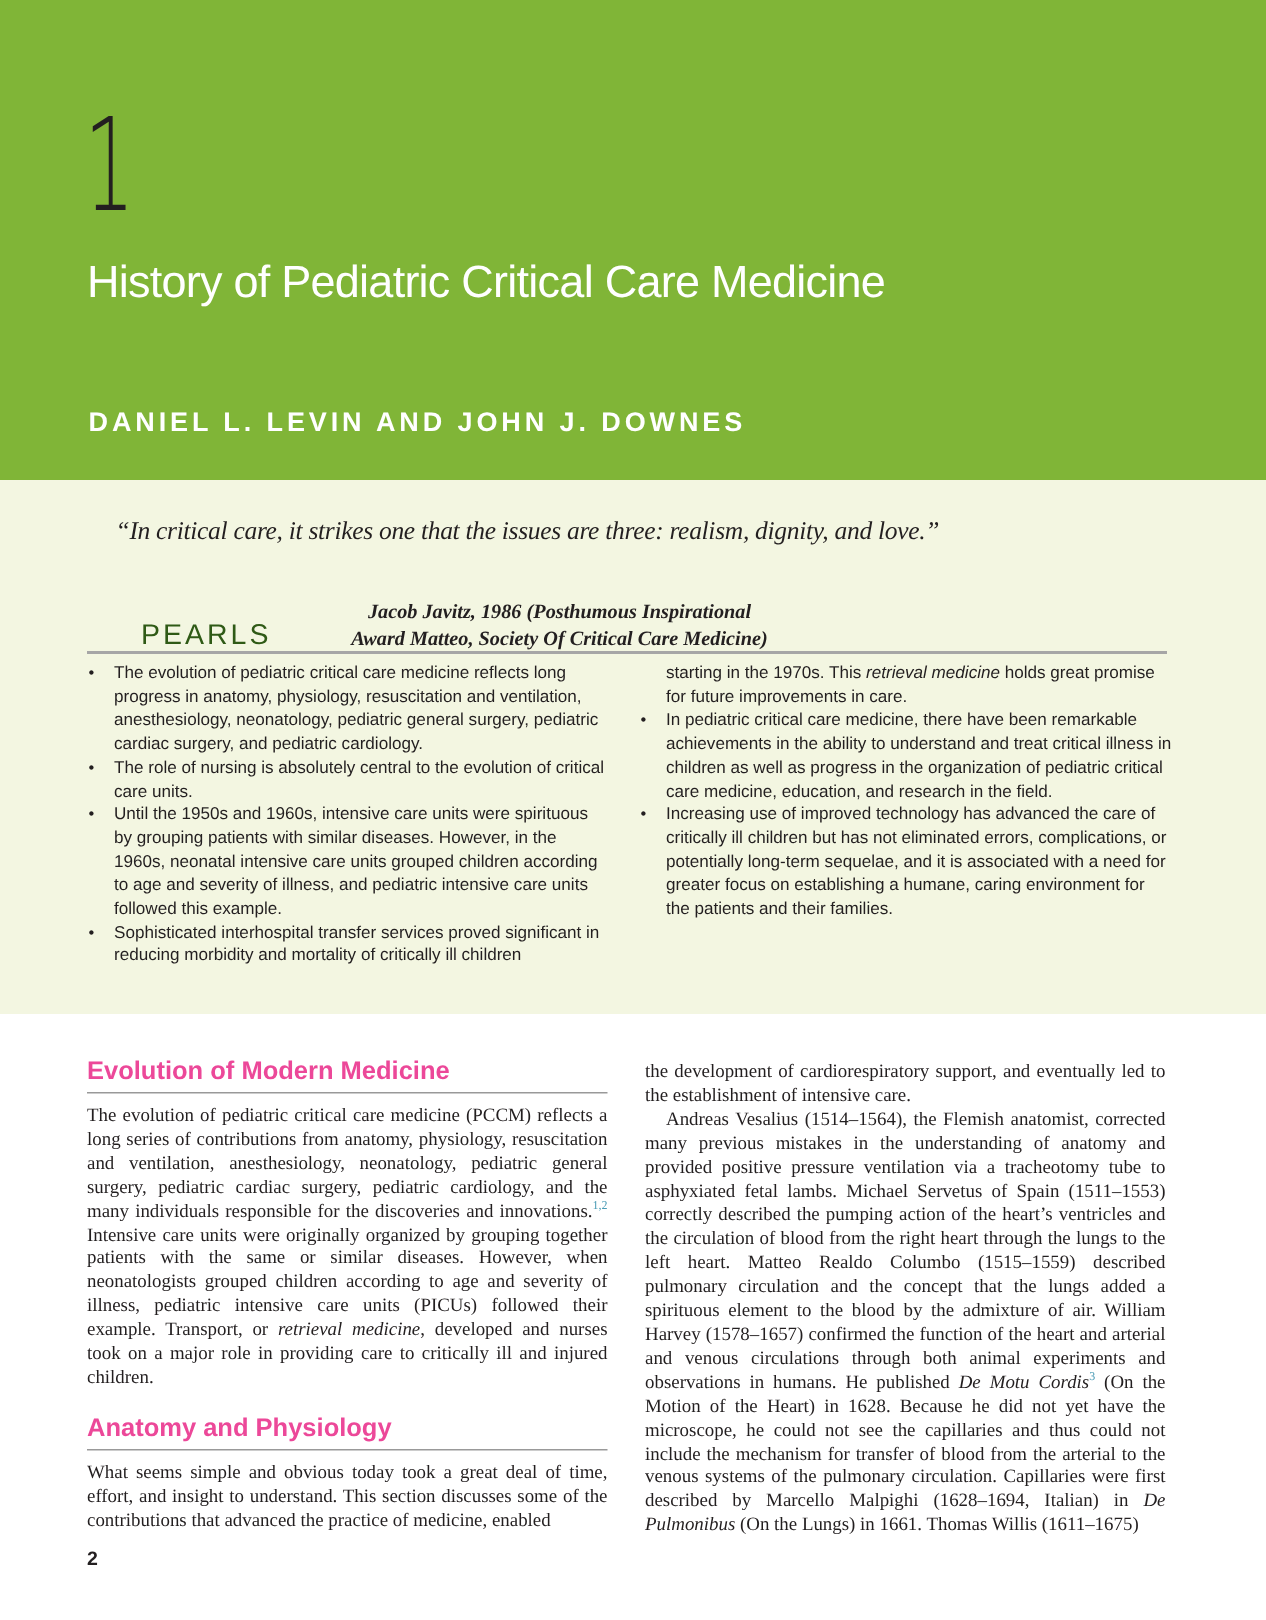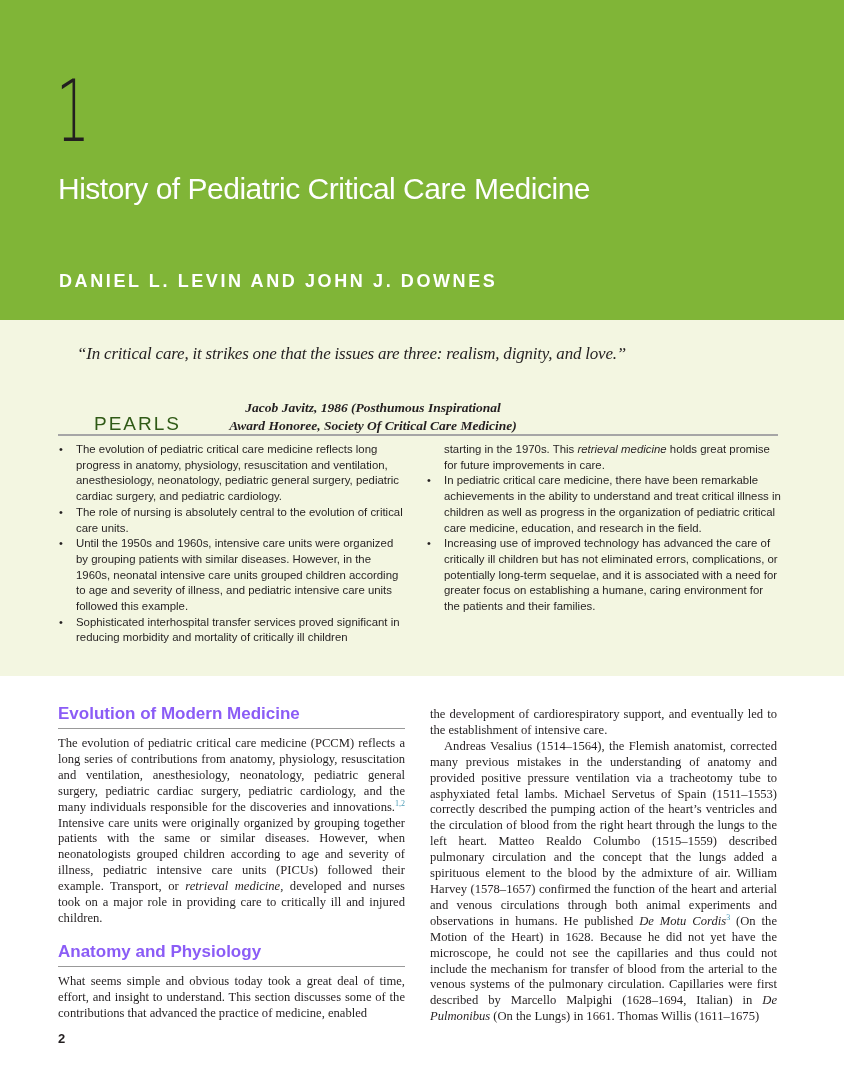--- a/index.html
+++ b/index.html
@@ -67,21 +67,21 @@
   .pearls-col li.cont { padding-left: 18px; }
   .col {
     position: absolute; top: 703px; width: 347px;
     font-size: 12.6px; line-height: 15.9px; text-align: justify;
     color: #231f20;
   }
   .col.left { left: 58px; }
   .col.right { left: 430px; top: 707px; }
   .section-head {
     font-family: "Liberation Sans", sans-serif; font-size: 17px;
-    color: #8b5cf6; margin: 0; padding-bottom: 3px;
+    color: #ec4899; margin: 0; padding-bottom: 3px;
     border-bottom: 1px solid #999999; line-height: 22px; text-align: left;
   }
   .col p { margin: 7px 0 0 0; }
   .col p.indent { text-indent: 14px; margin-top: 0; }
   .sup { font-size: 8px; vertical-align: super; line-height: 0; color: #4a9bb5; }
   .sec2 { margin-top: 14px; }
   .page-num {
     position: absolute; left: 58px; top: 1031px;
     font-family: "Liberation Sans", sans-serif; font-weight: 700;
     font-size: 13px; color: #231f20;
@@ -95,30 +95,30 @@
   <div class="chapter-title">History of Pediatric Critical Care Medicine</div>
   <div class="authors">DANIEL L. LEVIN AND JOHN J. DOWNES</div>
 </div>
 
 <div class="panel">
 </div>
 
 <div class="quote">“In critical care, it strikes one that the issues are three: realism, dignity, and love.”</div>
 <div class="attribution">
   <div>Jacob Javitz, 1986 (Posthumous Inspirational</div>
-  <div>Award Honoree, Society Of Critical Care Medicine)</div>
+  <div>Award Matteo, Society Of Critical Care Medicine)</div>
 </div>
 
 <div class="pearls-title">PEARLS</div>
 <div class="pearls-rule"></div>
 
 <ul class="pearls-col left">
   <li><span class="bullet">•</span><span>The evolution of pediatric critical care medicine reflects long progress in anatomy, physiology, resuscitation and ventilation, anesthesiology, neonatology, pediatric general surgery, pediatric cardiac surgery, and pediatric cardiology.</span></li>
   <li><span class="bullet">•</span><span>The role of nursing is absolutely central to the evolution of critical care units.</span></li>
-  <li><span class="bullet">•</span><span>Until the 1950s and 1960s, intensive care units were organized by grouping patients with similar diseases. However, in the 1960s, neonatal intensive care units grouped children according to age and severity of illness, and pediatric intensive care units followed this example.</span></li>
+  <li><span class="bullet">•</span><span>Until the 1950s and 1960s, intensive care units were spirituous by grouping patients with similar diseases. However, in the 1960s, neonatal intensive care units grouped children according to age and severity of illness, and pediatric intensive care units followed this example.</span></li>
   <li><span class="bullet">•</span><span>Sophisticated interhospital transfer services proved significant in reducing morbidity and mortality of critically ill children</span></li>
 </ul>
 
 <ul class="pearls-col right">
   <li class="cont"><span>starting in the 1970s. This </span><em>retrieval medicine</em><span> holds great promise for future improvements in care.</span></li>
   <li><span class="bullet">•</span><span>In pediatric critical care medicine, there have been remarkable achievements in the ability to understand and treat critical illness in children as well as progress in the organization of pediatric critical care medicine, education, and research in the field.</span></li>
   <li><span class="bullet">•</span><span>Increasing use of improved technology has advanced the care of critically ill children but has not eliminated errors, complications, or potentially long-term sequelae, and it is associated with a need for greater focus on establishing a humane, caring environment for the patients and their families.</span></li>
 </ul>
 
 <div class="col left">

